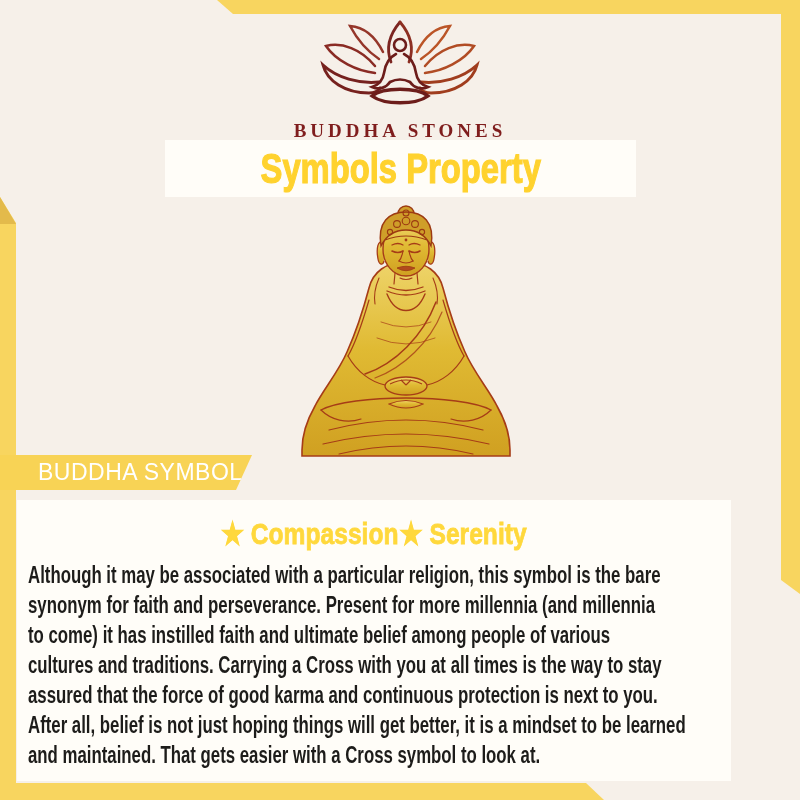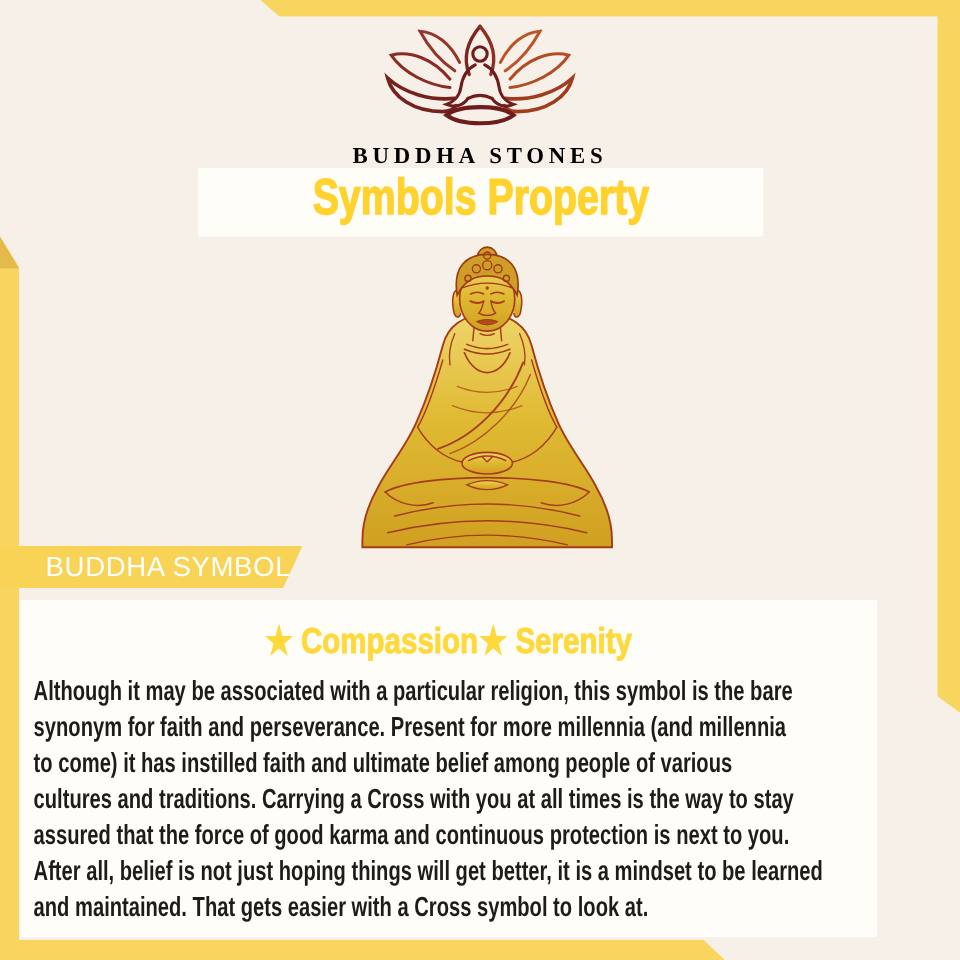--- a/index.html
+++ b/index.html
@@ -20,27 +20,27 @@
   .band-left-fold { position:absolute; left:0; top:197px; width:16px; height:27px;
                  background:#e3ba4b; clip-path:polygon(0 0,100% 100%,0 100%); }
   .band-bottom { left:0;     top:783px; width:604px; height:17px;
                  clip-path:polygon(0 0,calc(100% - 18px) 0,100% 100%,0 100%); }
 
   
   .brand { position:absolute; left:0; top:18px; width:100%; text-align:center; }
   .lotus { display:block; margin:0 auto; }
   .brand-name {
     margin-top:2px; font-family:"Liberation Serif", serif;
-    font-size:19px; font-weight:bold; letter-spacing:4px; color:#000000;
+    font-size:19px; font-weight:bold; letter-spacing:4px; color:#7f1d1d;
   }
 
   
   .title-banner {
     position:absolute; left:165px; top:140px; width:471px; height:57px;
-    background:#fffdf8; display:flex; align-items:flex-start; justify-content:center;
+    background:#fffdf8; display:flex; align-items:center; justify-content:center;
   }
   .page-title {
     font-size:42px; font-weight:bold; color:#ffd22e;
     -webkit-text-stroke:1.2px #ffd22e;
     transform:scaleX(0.78); white-space:nowrap;
   }
 
   
   .statue { position:absolute; left:293px; top:204px; width:226px; height:256px; }
 

